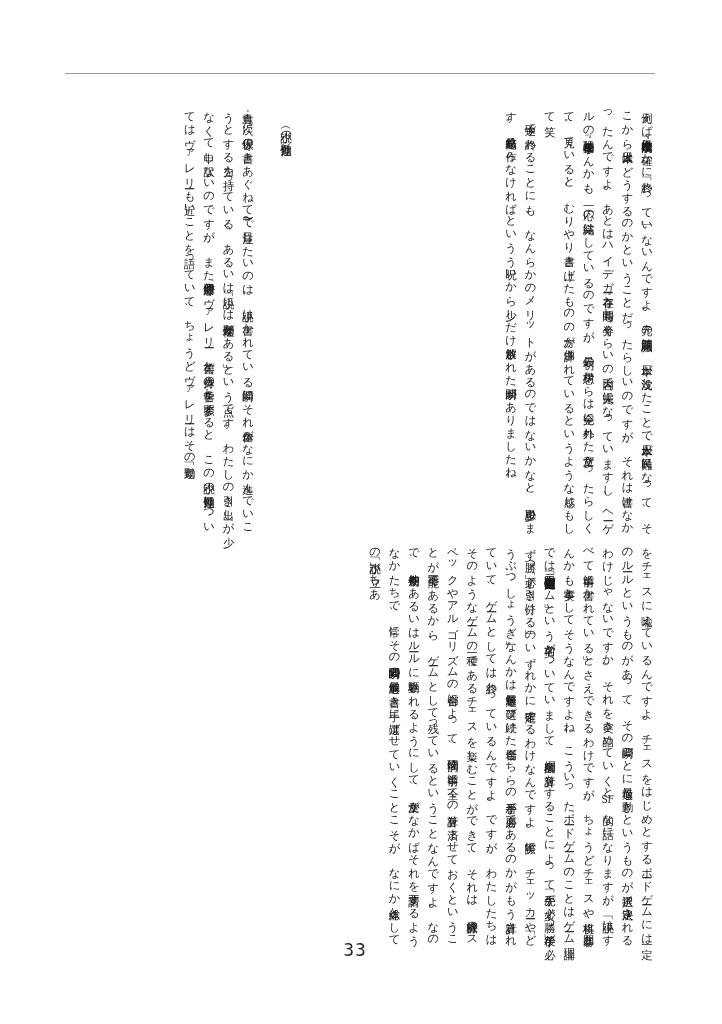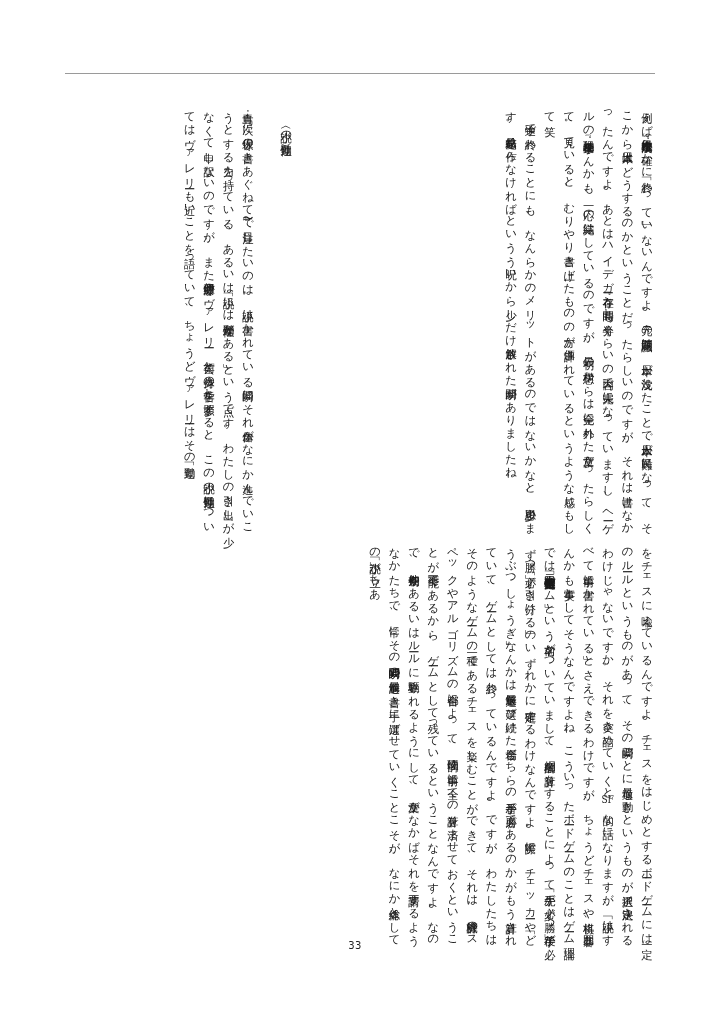--- a/index.html
+++ b/index.html
@@ -89,21 +89,21 @@
     text-orientation: sideways;
   }
 
   
   .folio {
     position: absolute;
     left: 0;
     right: 12px;
     top: 940px;
     text-align: center;
-    font-size: 10px;
+    font-size: 17px;
     font-family: "DejaVu Sans", "Liberation Sans", sans-serif;
     color: #222;
     letter-spacing: 0.05em;
   }
 </style>
 </head>
 <body>
 
 <div id="page">
 

